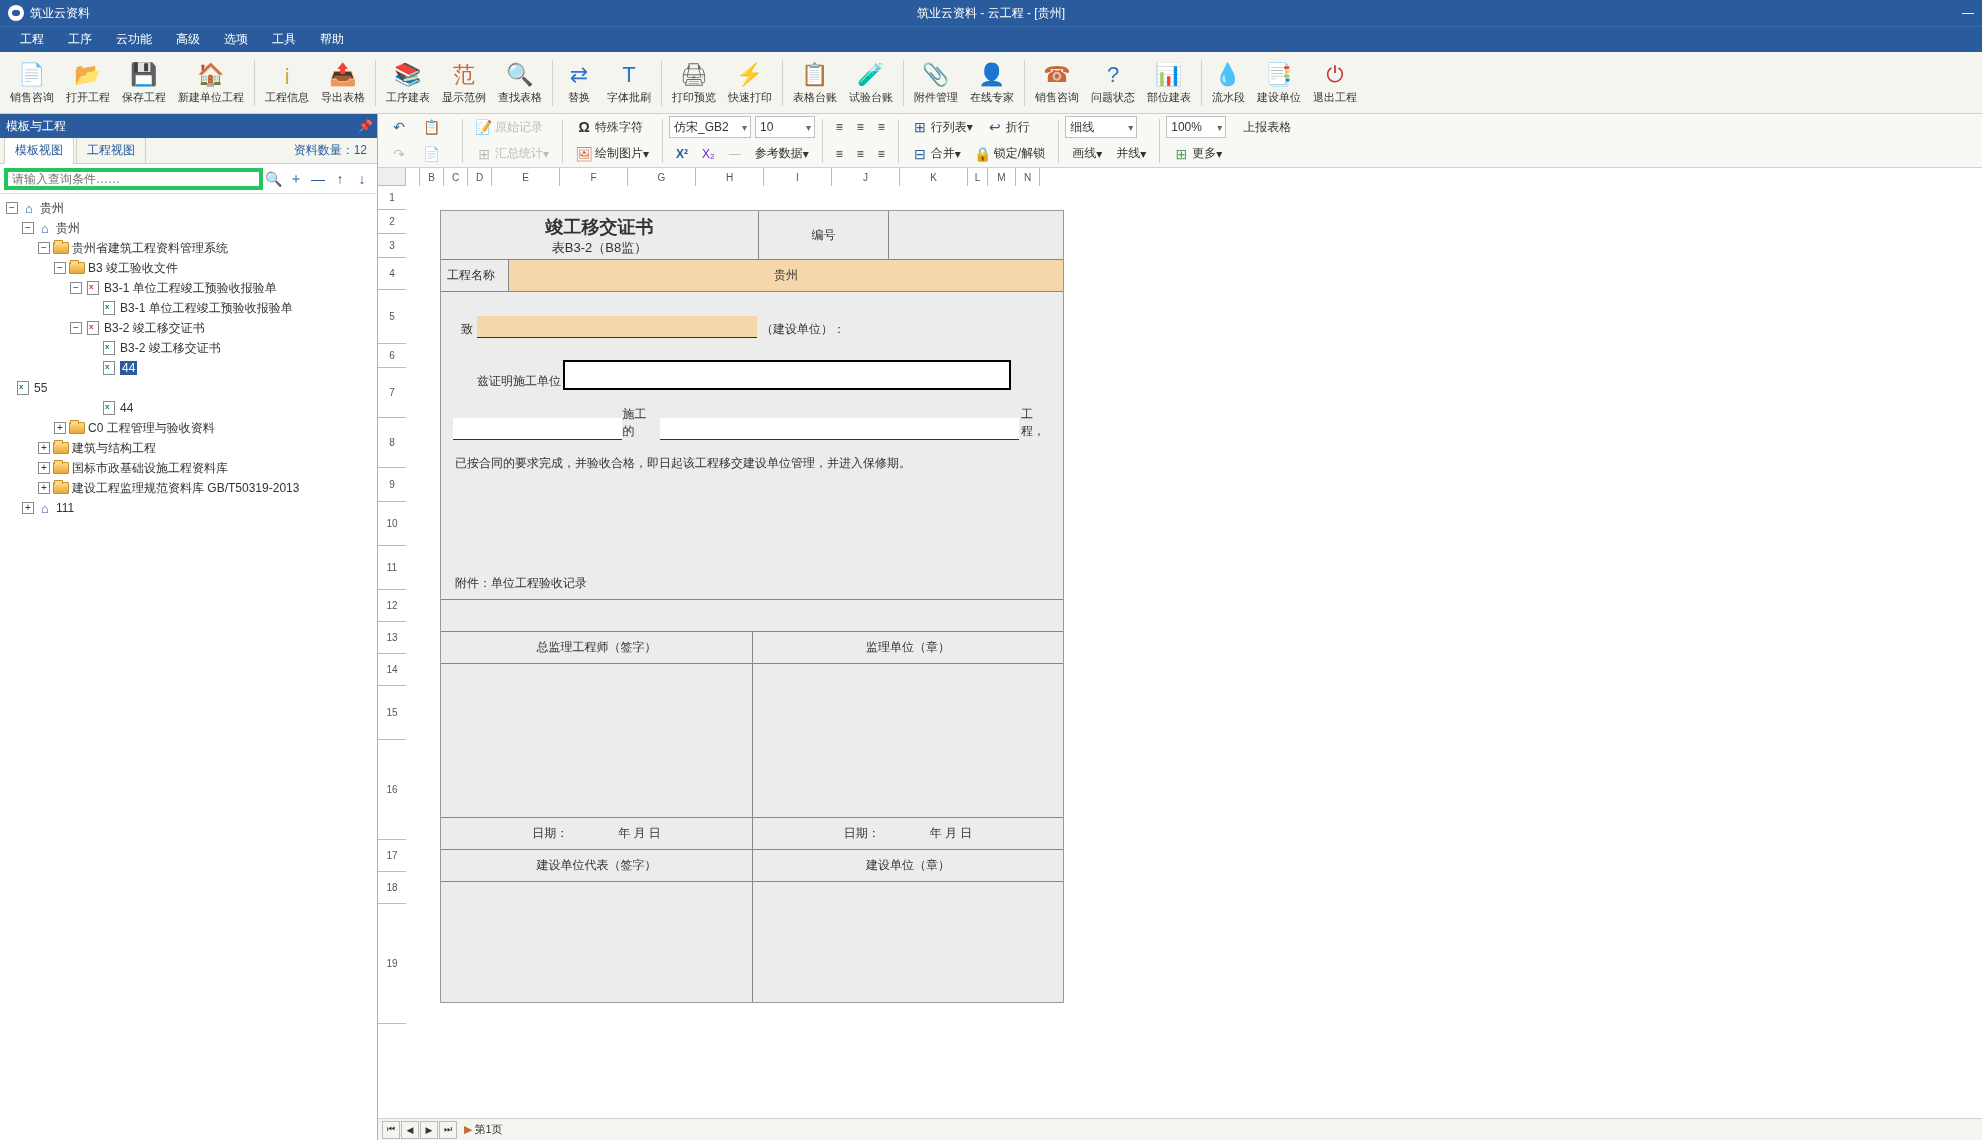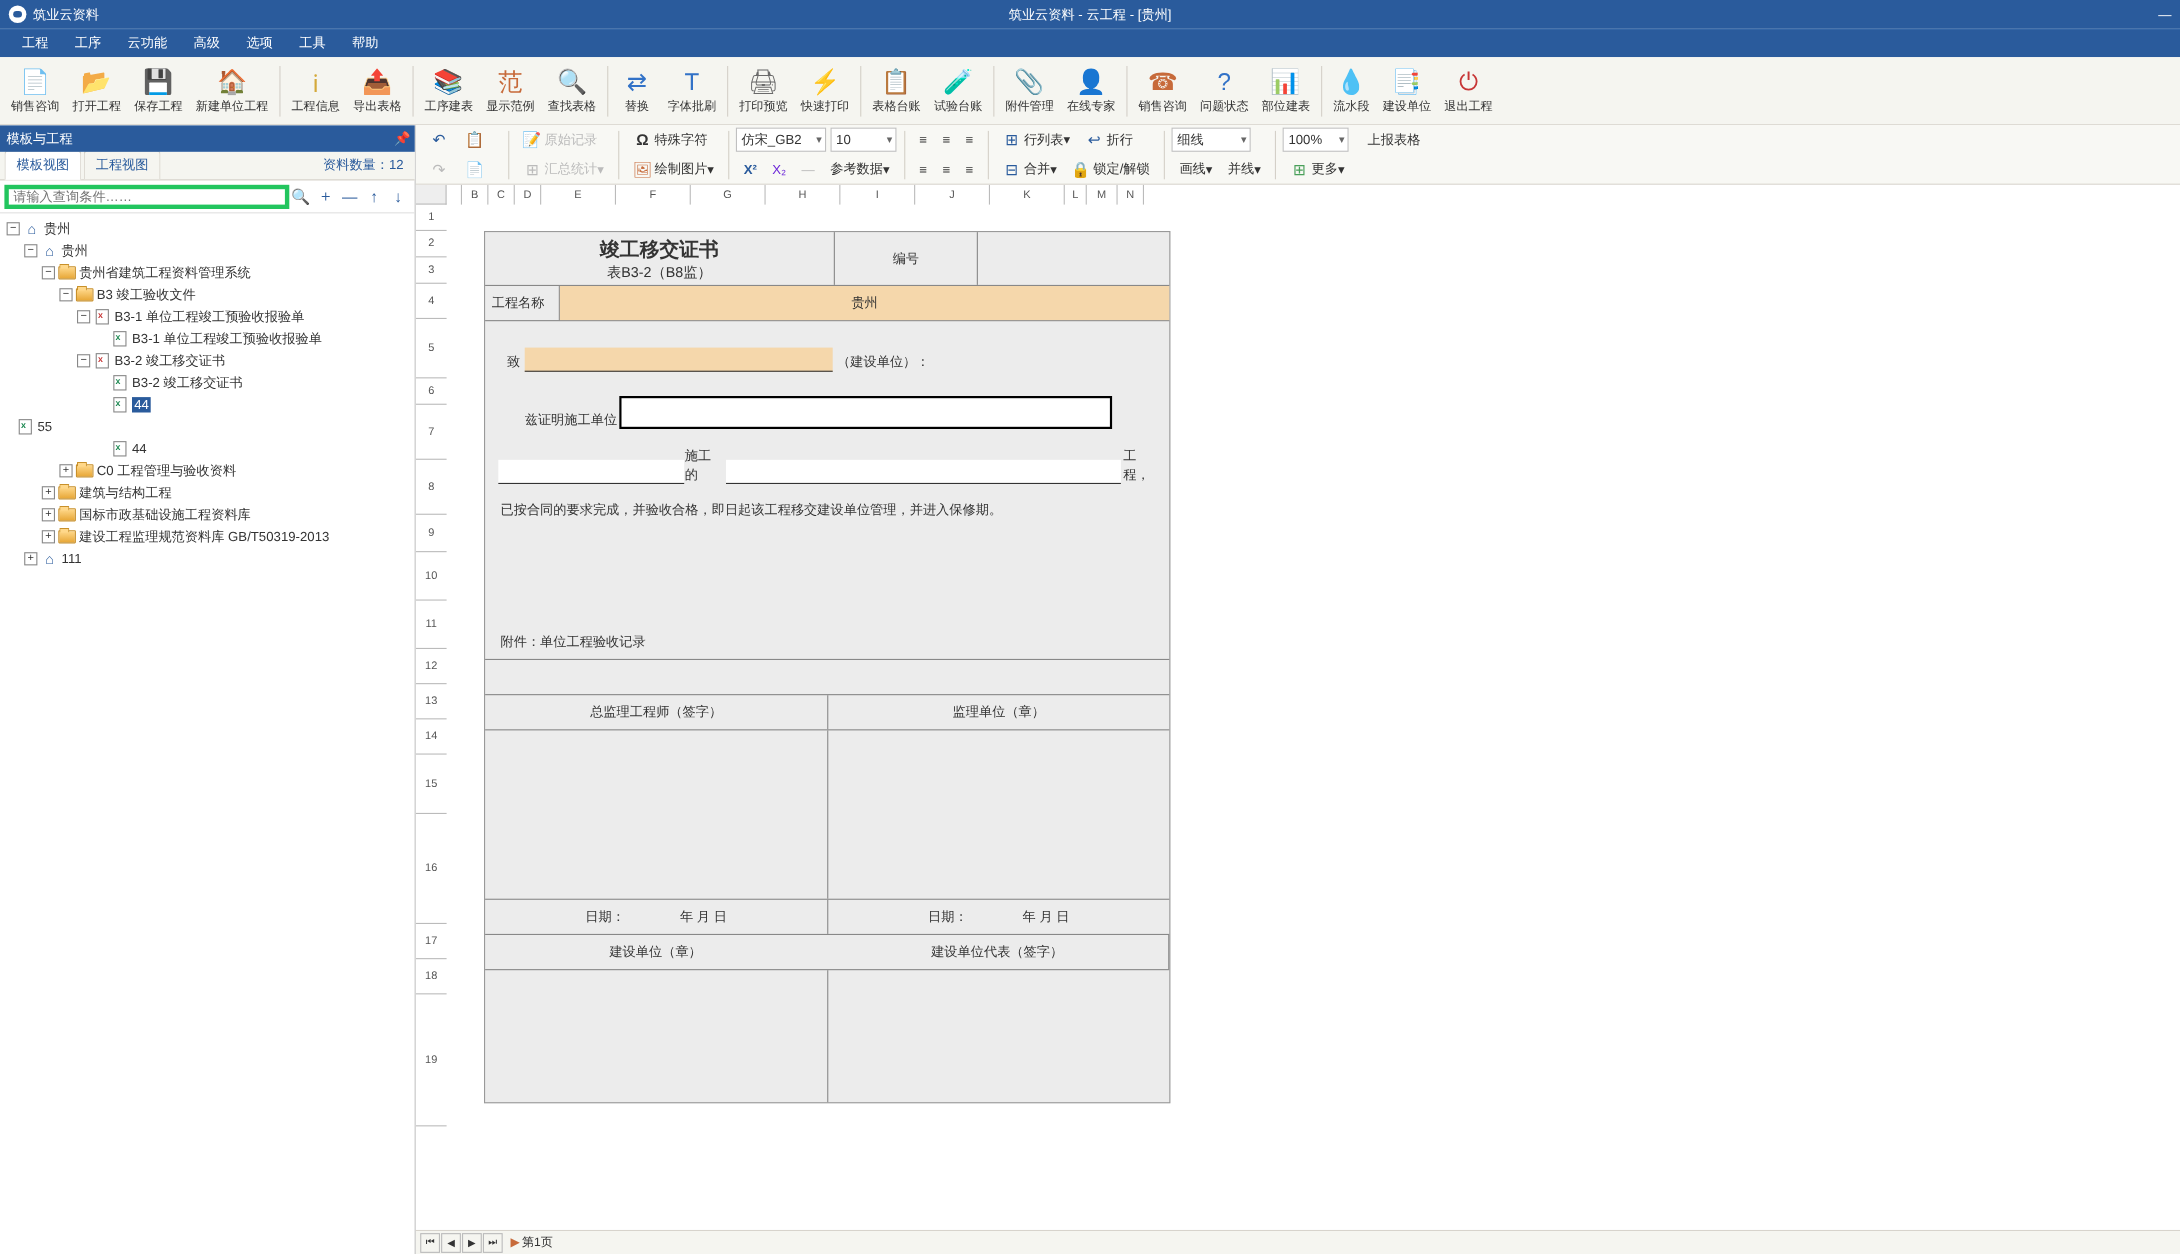--- a/index.html
+++ b/index.html
@@ -537,22 +537,22 @@
                 <div class="form-cell" style="width:312px;justify-content:center">
                   <span>日期：</span>
                   <span style="margin-left:50px">年   月   日</span>
                 </div>
                 <div class="form-cell" style="flex:1;justify-content:center;border-right:none">
                   <span>日期：</span>
                   <span style="margin-left:50px">年   月   日</span>
                 </div>
               </div>
               <div class="form-row" style="height:32px">
+                <div class="form-cell" style="width:312px;justify-content:center">建设单位代表（签字）</div>
                 <div class="form-cell" style="flex:1;justify-content:center;border-right:none">建设单位（章）</div>
-                <div class="form-cell" style="width:312px;justify-content:center">建设单位代表（签字）</div>
               </div>
               <div class="form-row" style="height:120px;border-bottom:none">
                 <div class="form-cell" style="width:312px"></div>
                 <div class="form-cell" style="flex:1;border-right:none"></div>
               </div>
             </div>
           </div>
         </div>
       </div>
     </div>

